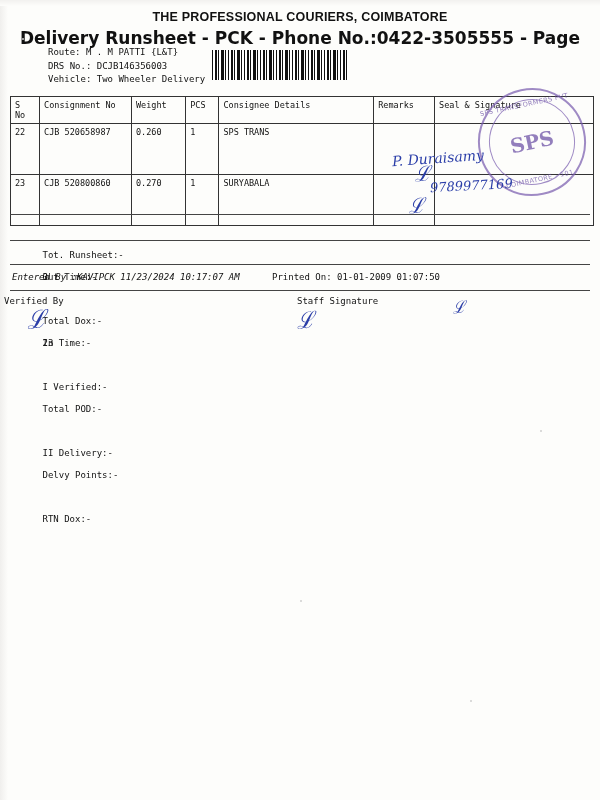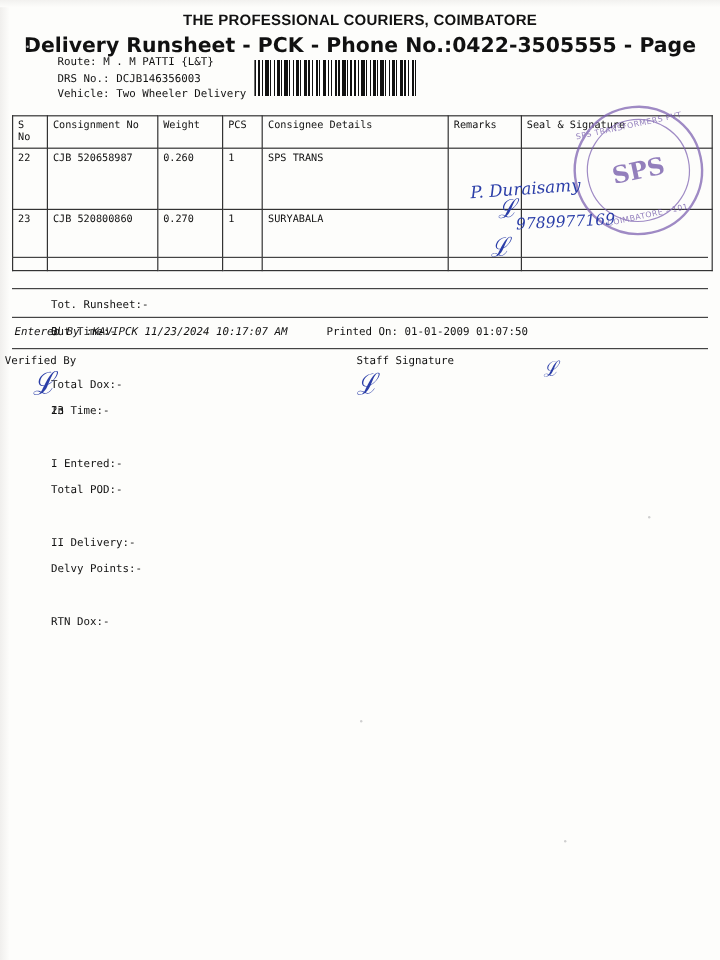--- a/index.html
+++ b/index.html
@@ -304,21 +304,21 @@
   </table>
 
   <div class="totals">
     <div class="line">
       <span>Tot. Runsheet:-</span>
       <span>3</span>
       &nbsp;&nbsp;&nbsp;&nbsp;
       <span>Total Dox:-</span>
       <span>23</span>
       &nbsp;&nbsp;&nbsp;&nbsp;
-      <span>I Entered:-</span>
+      <span>I Verified:-</span>
       <span></span>
       &nbsp;&nbsp;&nbsp;&nbsp;&nbsp;
       <span>II Delivery:-</span>
       <span></span>
       &nbsp;&nbsp;&nbsp;&nbsp;&nbsp;
       <span>RTN Dox:-</span>
       <span></span>
     </div>
     <div class="line">
       <span>Out Time:-</span>

